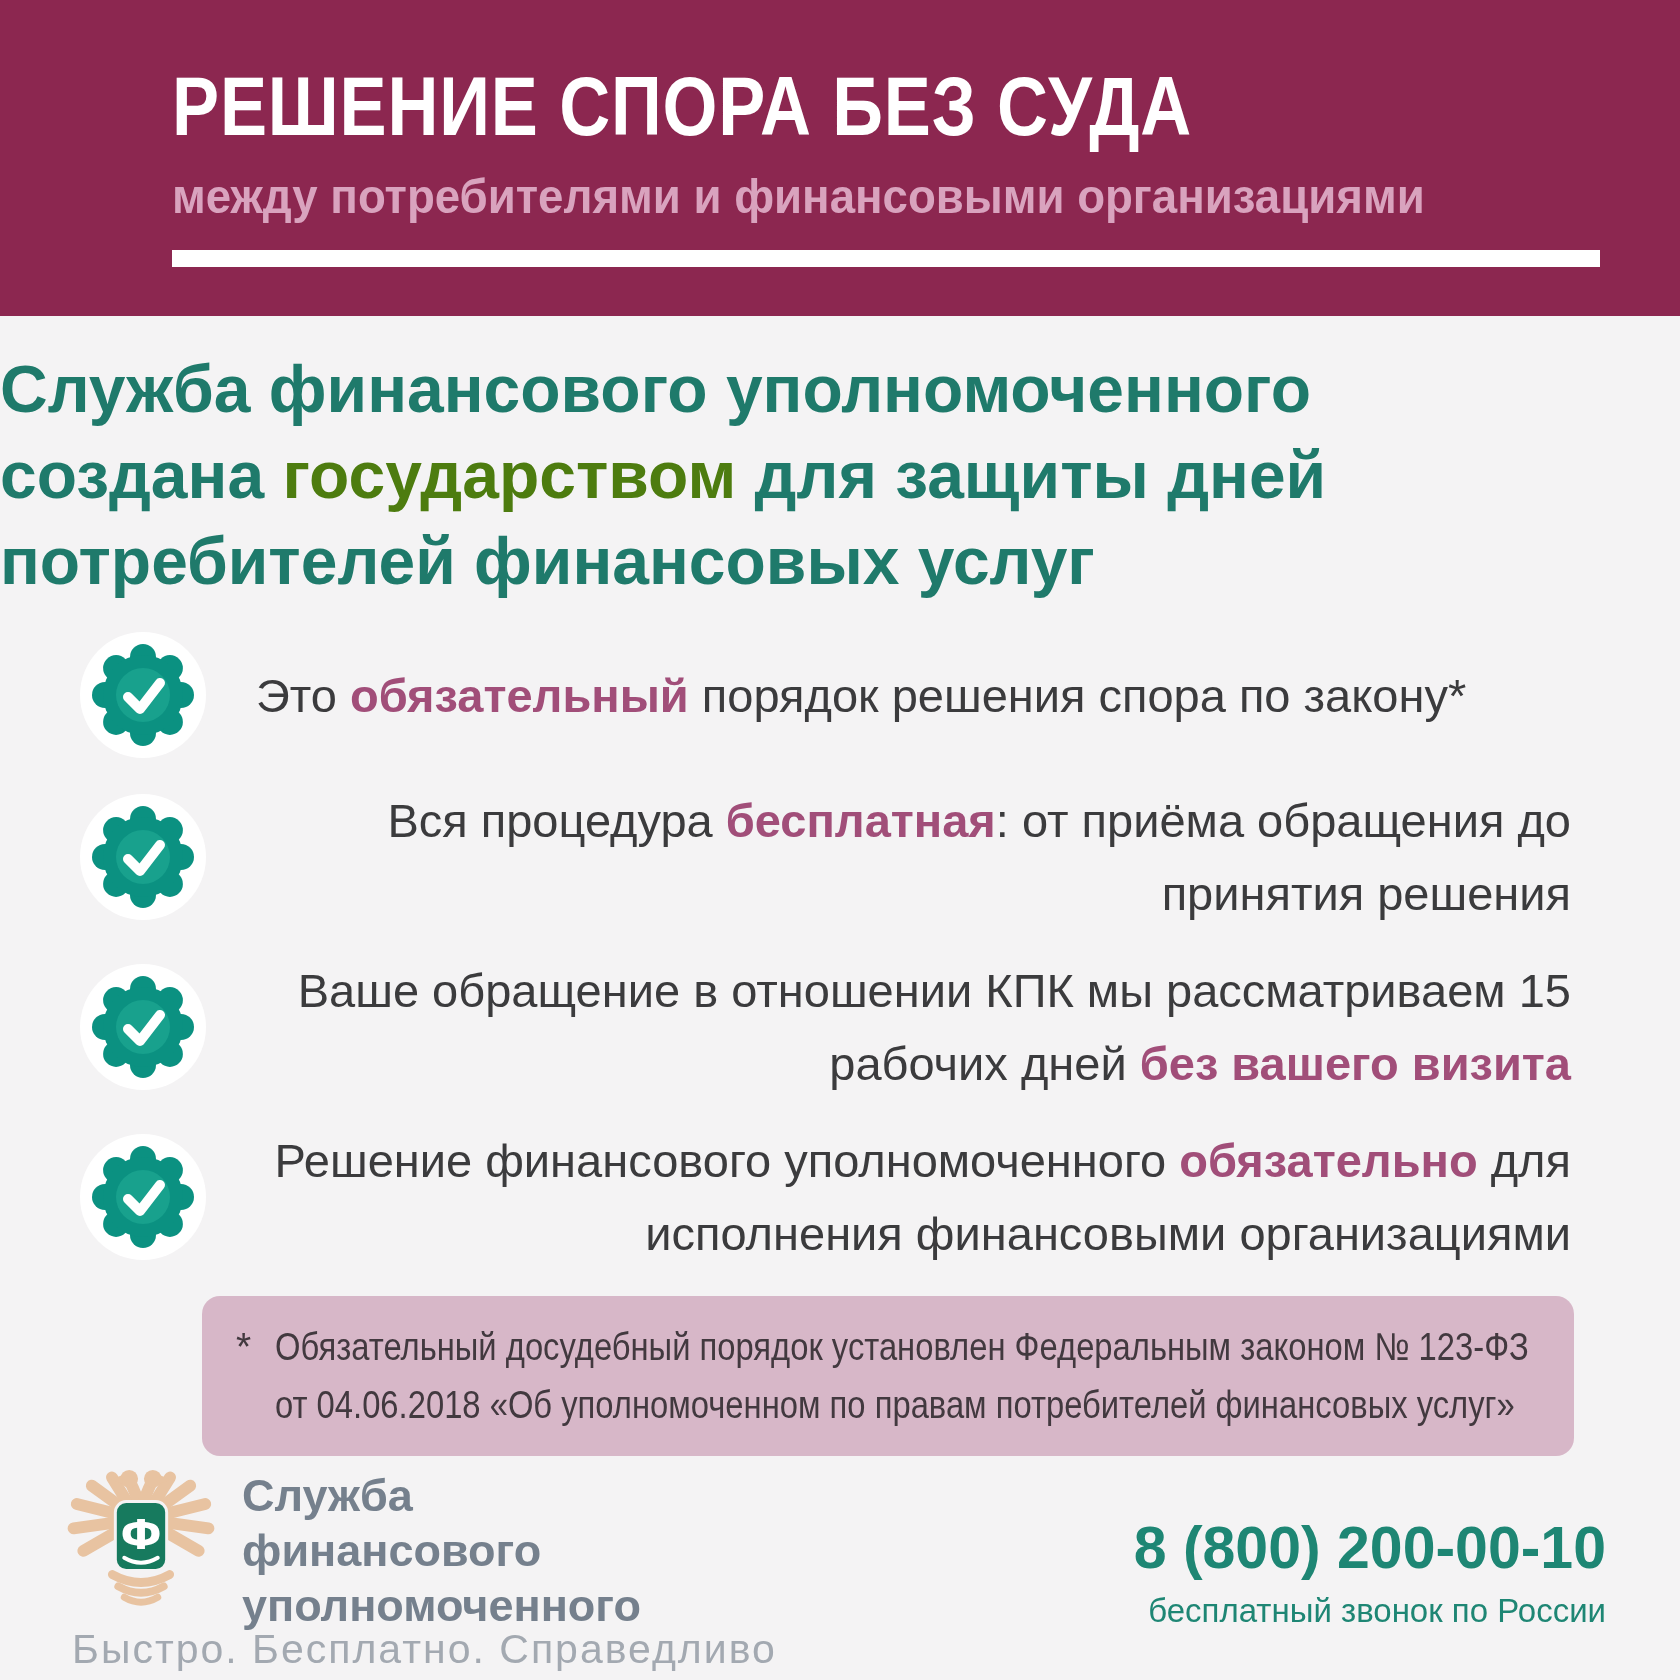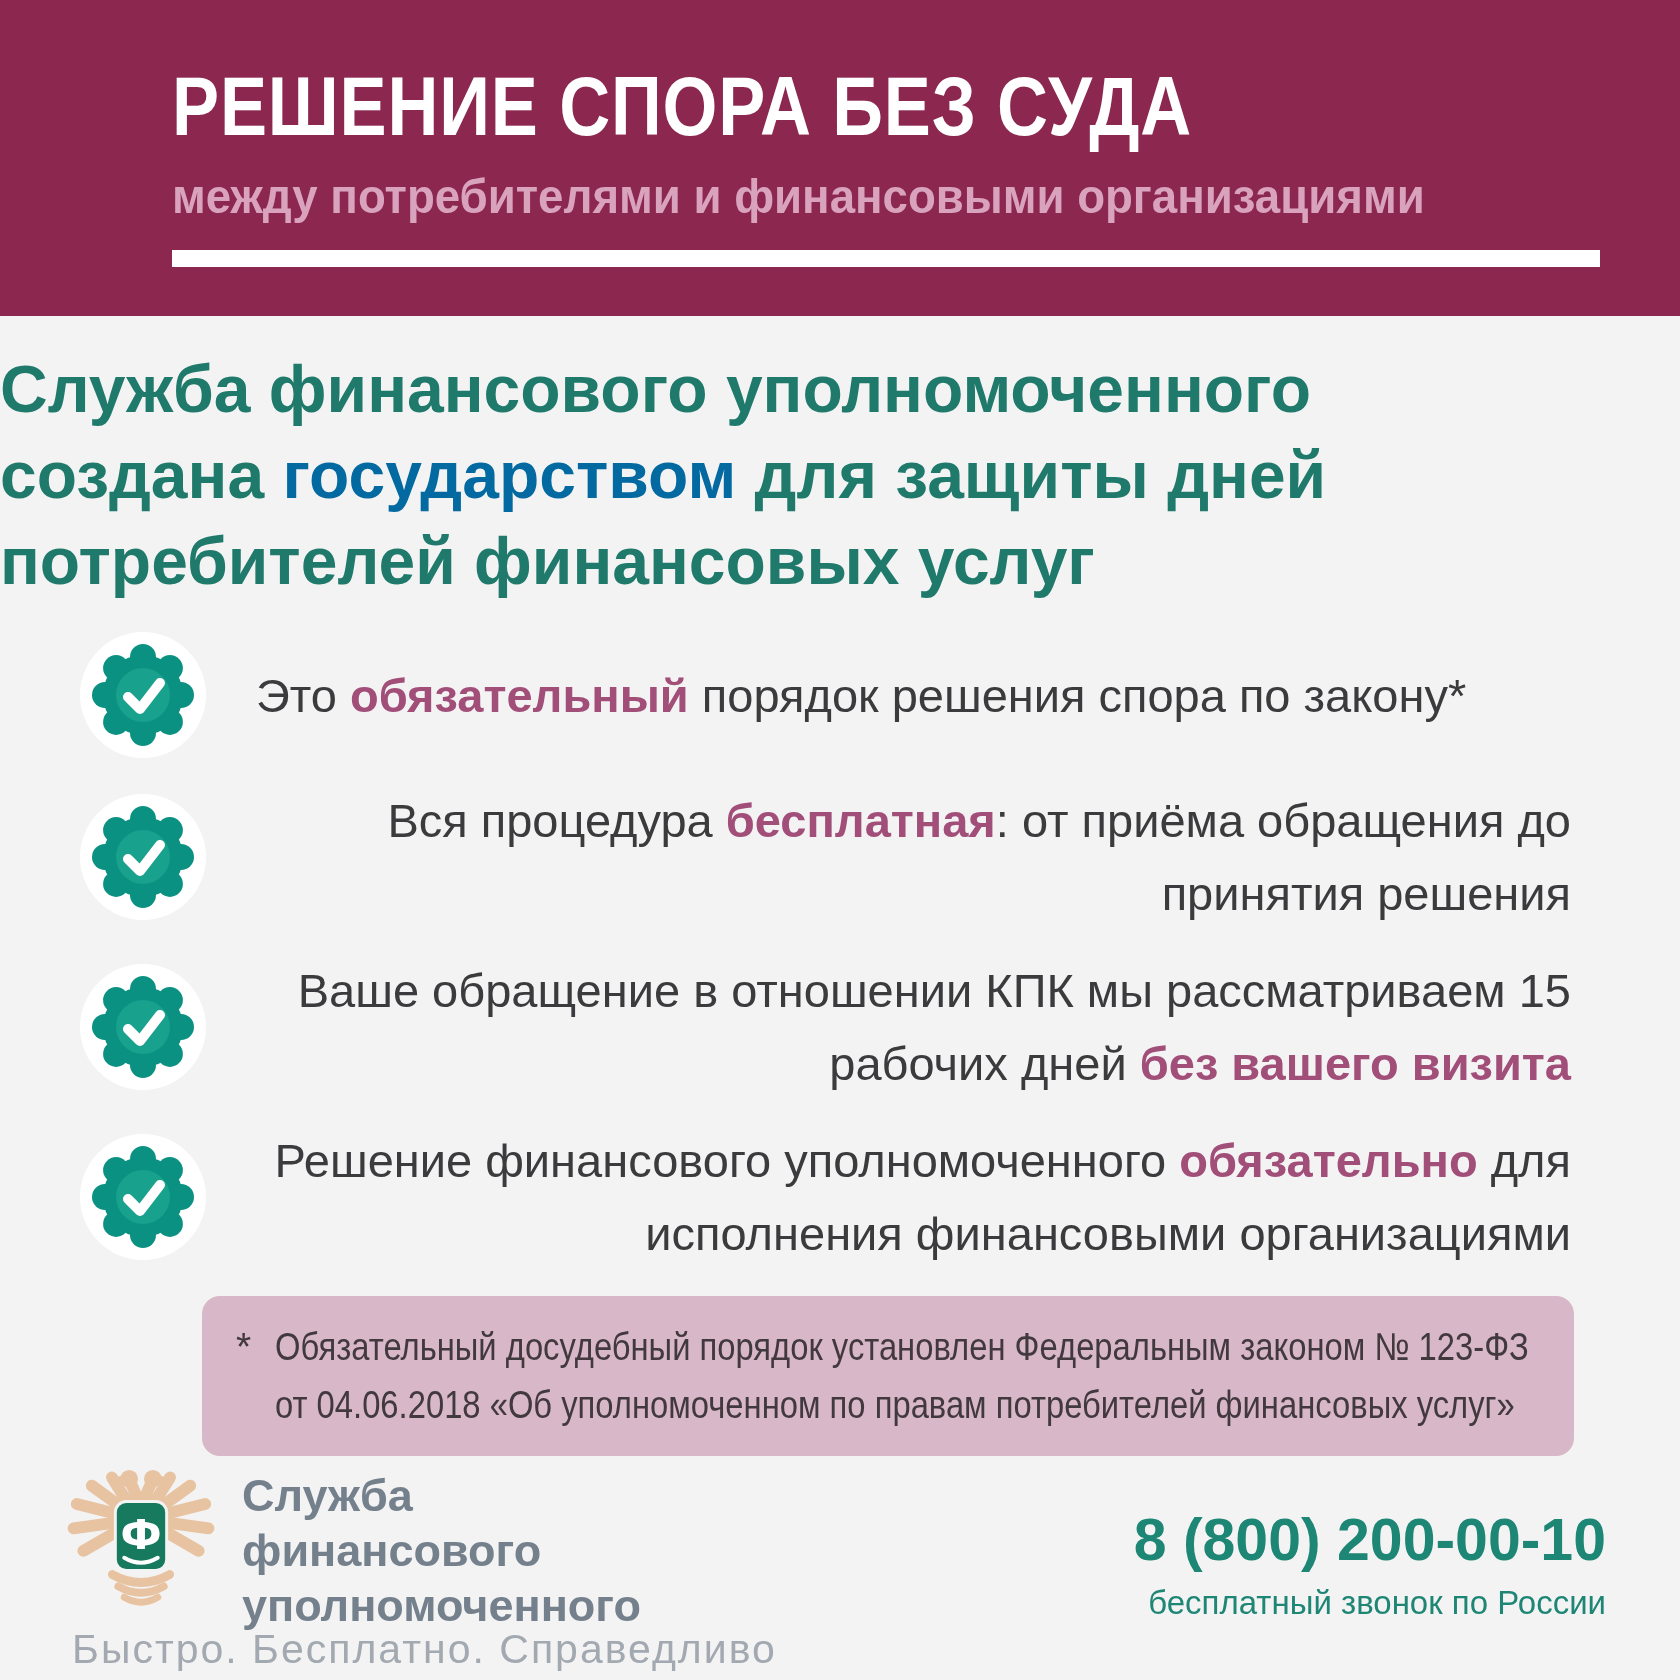--- a/index.html
+++ b/index.html
@@ -15,21 +15,21 @@
   }
   .header-subtitle {
     margin-top:14px; font-size:48px; font-weight:bold; color:#d9a3be; white-space:nowrap;
     transform:scaleX(0.95); transform-origin:left center;
   }
   .header-rule { margin-top:26px; width:1428px; height:17px; background:#ffffff; }
 
   
   .main { padding-top:30px; }
   .main-heading { text-align:left; font-size:66px; font-weight:bold; color:#1f7a6b; line-height:86px; }
-  .main-heading .accent { color:#0369a1; }
+  .main-heading .accent { color:#4d7c0f; }
 
   
   .bullets { margin:26px 0 0 78px; }
   .bullet { display:flex; align-items:center; margin-bottom:24px; }
   .badge { flex:0 0 130px; width:130px; height:130px; margin-right:48px; }
   .bullet-text { font-size:47px; line-height:73px; max-width:1315px; color:#3b3b3d;text-align:right; }
   .accent-bold { color:#a14e79; font-weight:bold; }
 
   
   .footnote {
@@ -39,21 +39,21 @@
   .fn-marker { font-size:39px; line-height:58px; margin-right:24px; }
   .fn-lines { transform:scaleX(0.84); transform-origin:left top; }
   .fn-line { font-size:39px; line-height:58px; white-space:nowrap; }
 
   
   .footer { position:relative; margin-top:10px; height:250px; }
   .brand-row { position:absolute; left:66px; top:0; display:flex; align-items:flex-start; }
   .eagle { width:150px; height:146px; margin-right:26px; }
   .brand-name { font-size:45px; font-weight:bold; color:#75808d; line-height:55px; padding-top:2px; }
   .brand-tagline { position:absolute; left:72px; top:160px; font-size:41px; color:#a3a9b1; letter-spacing:2px; }
-  .phone-block { position:absolute; right:74px; top:40px; text-align:right; color:#1e8674;margin-left:20px; }
+  .phone-block { position:absolute; right:74px; top:48px; text-align:right; color:#1e8674;margin-left:20px; }
   .phone-number { font-size:59px; font-weight:bold; white-space:nowrap; }
   .phone-note { margin-top:10px; font-size:33px; white-space:nowrap; }
 </style>
 </head>
 <body>
 
 <div class="page">
 
   <div class="header">
     <div class="header-title">РЕШЕНИЕ СПОРА БЕЗ СУДА</div>

